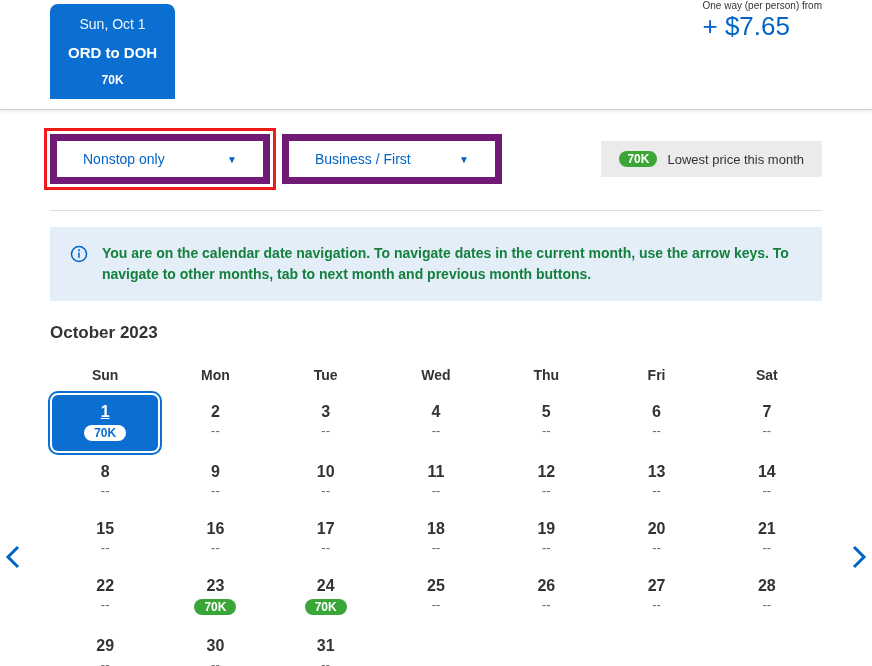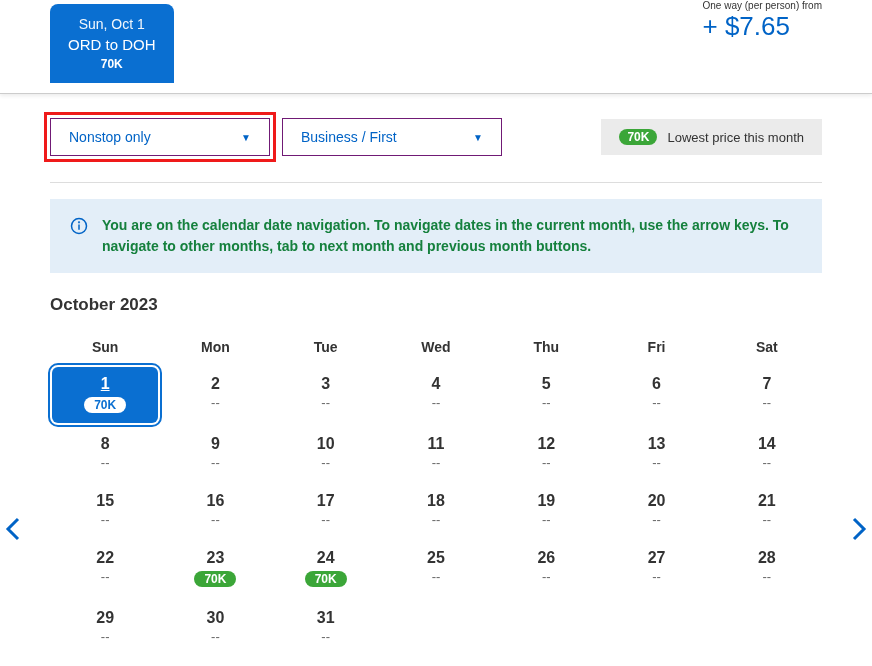--- a/index.html
+++ b/index.html
@@ -22,41 +22,41 @@
     .date-tab {
       background: #0a6fd1;
       color: #fff;
       border-radius: 8px 8px 0 0;
       padding: 12px 18px;
       text-align: center;
       margin-top: 4px;
       min-width: 110px;
     }
     .date-tab .date-line { font-size: 14px; opacity: 0.95; }
-    .date-tab .route-line { font-size: 15px; font-weight: 400; margin: 4px 0; }
+    .date-tab .route-line { font-size: 15px; font-weight: 700; margin: 12px 0; }
     .date-tab .price-line { font-size: 12px; font-weight: 600; }
 
     .price-summary {
       text-align: left;
       padding-top: 0;
     }
     .price-summary .label { font-size: 10px; color: #333; }
     .price-summary .miles { font-size: 28px; color: #0063c6; font-weight: 400; margin-top: 2px; }
     .price-summary .dollars { font-size: 26px; color: #0063c6; font-weight: 400; }
 
     
     .filter-row {
       display: flex;
       align-items: center;
       gap: 12px;
       padding: 24px 50px 10px;
     }
     .dropdown {
-      border: 1px solid #701a75;
-      padding: 10px 18px;
+      border: 7px solid #701a75;
+      padding: 10px 26px;
       font-size: 14px;
       color: #0063c6;
       min-width: 220px;
       display: flex;
       justify-content: space-between;
       align-items: center;
       cursor: pointer;
       background: #fff;
     }
     .dropdown.highlighted {

